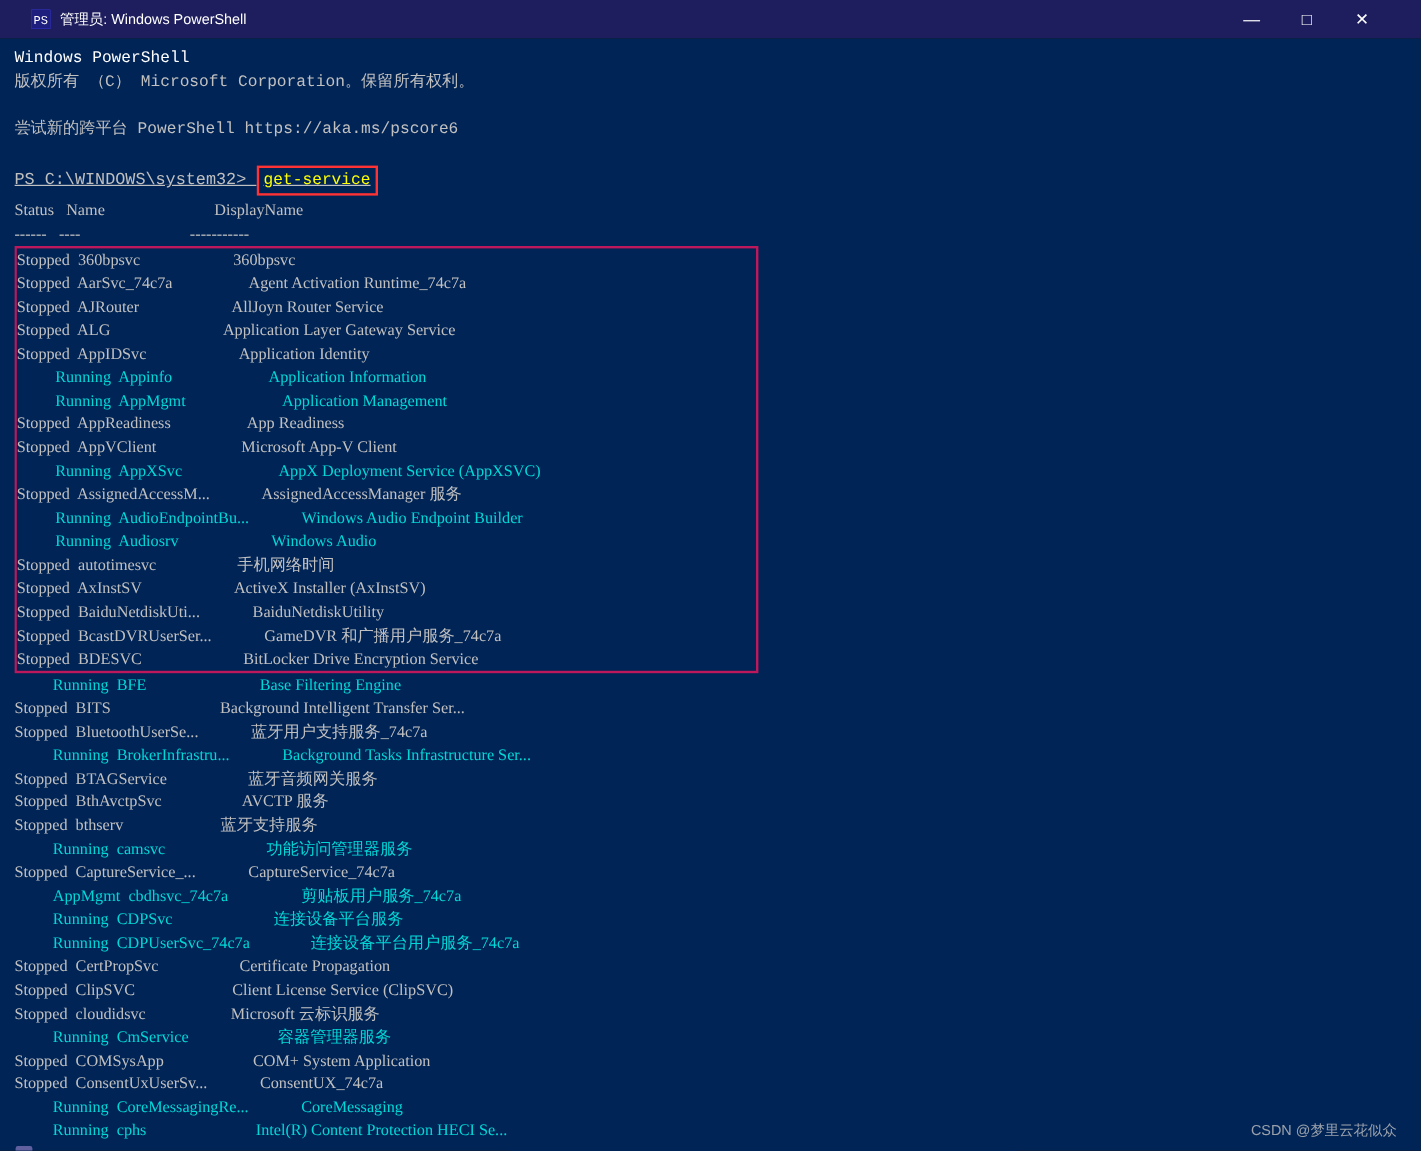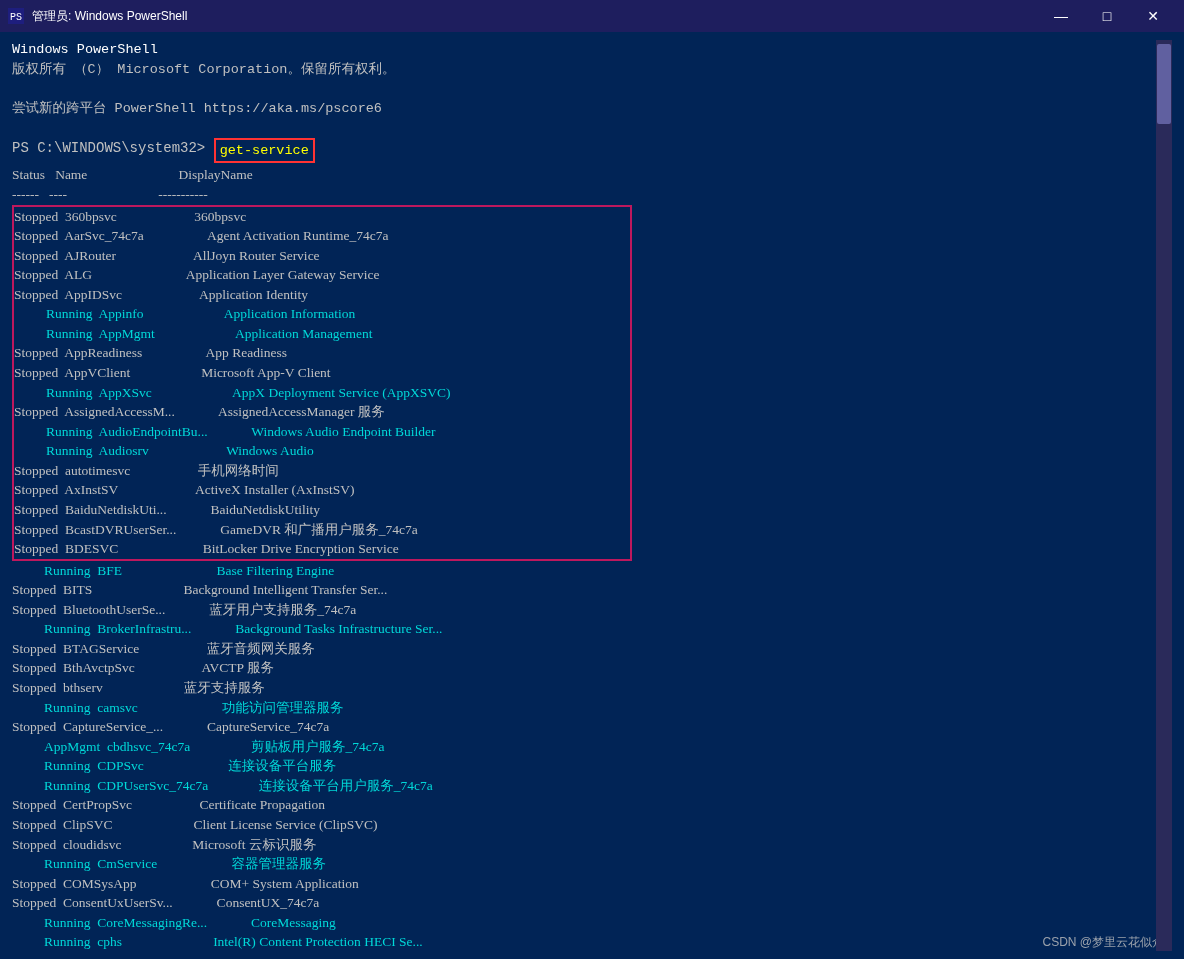--- a/index.html
+++ b/index.html
@@ -16,21 +16,21 @@
       height: 959px;
       display: flex;
       flex-direction: column;
     }
 
     .title-bar {
       background: #1e1e5e;
       height: 32px;
       display: flex;
       align-items: center;
-      padding: 0 8px;
+      padding: 0 26px;
       flex-shrink: 0;
     }
 
     .title-bar-icon {
       width: 16px;
       height: 16px;
       margin-right: 8px;
       background: #4040ff;
       display: inline-block;
     }
@@ -63,21 +63,21 @@
 
     .terminal-body {
       flex: 1;
       background: #012456;
       color: #c0c0c0;
       font-size: 14px;
       padding: 8px 12px;
       overflow: hidden;
       position: relative;
       display: flex;
-      flex-direction: row;
+      flex-direction: column;
     }
 
     .terminal-content {
       flex: 1;
       overflow: hidden;
       line-height: 1.45;
     }
 
     .scrollbar {
       width: 16px;
@@ -98,21 +98,23 @@
 
     .line {
       white-space: pre;
       font-size: 13.5px;
       line-height: 1.45;
     }
     .white { color: #ffffff; }
 
     .cmd-line {
       display: flex;
+      align-items: center;
       white-space: pre;
+      text-decoration: underline;
     }
 
     .prompt { color: #c0c0c0; }
     .command-box {
       background: transparent;
       border: 2px solid #ff3333;
       padding: 1px 4px;
       color: #ffff00;
       font-family: 'Courier New', Courier, monospace;
       font-size: 13.5px;

